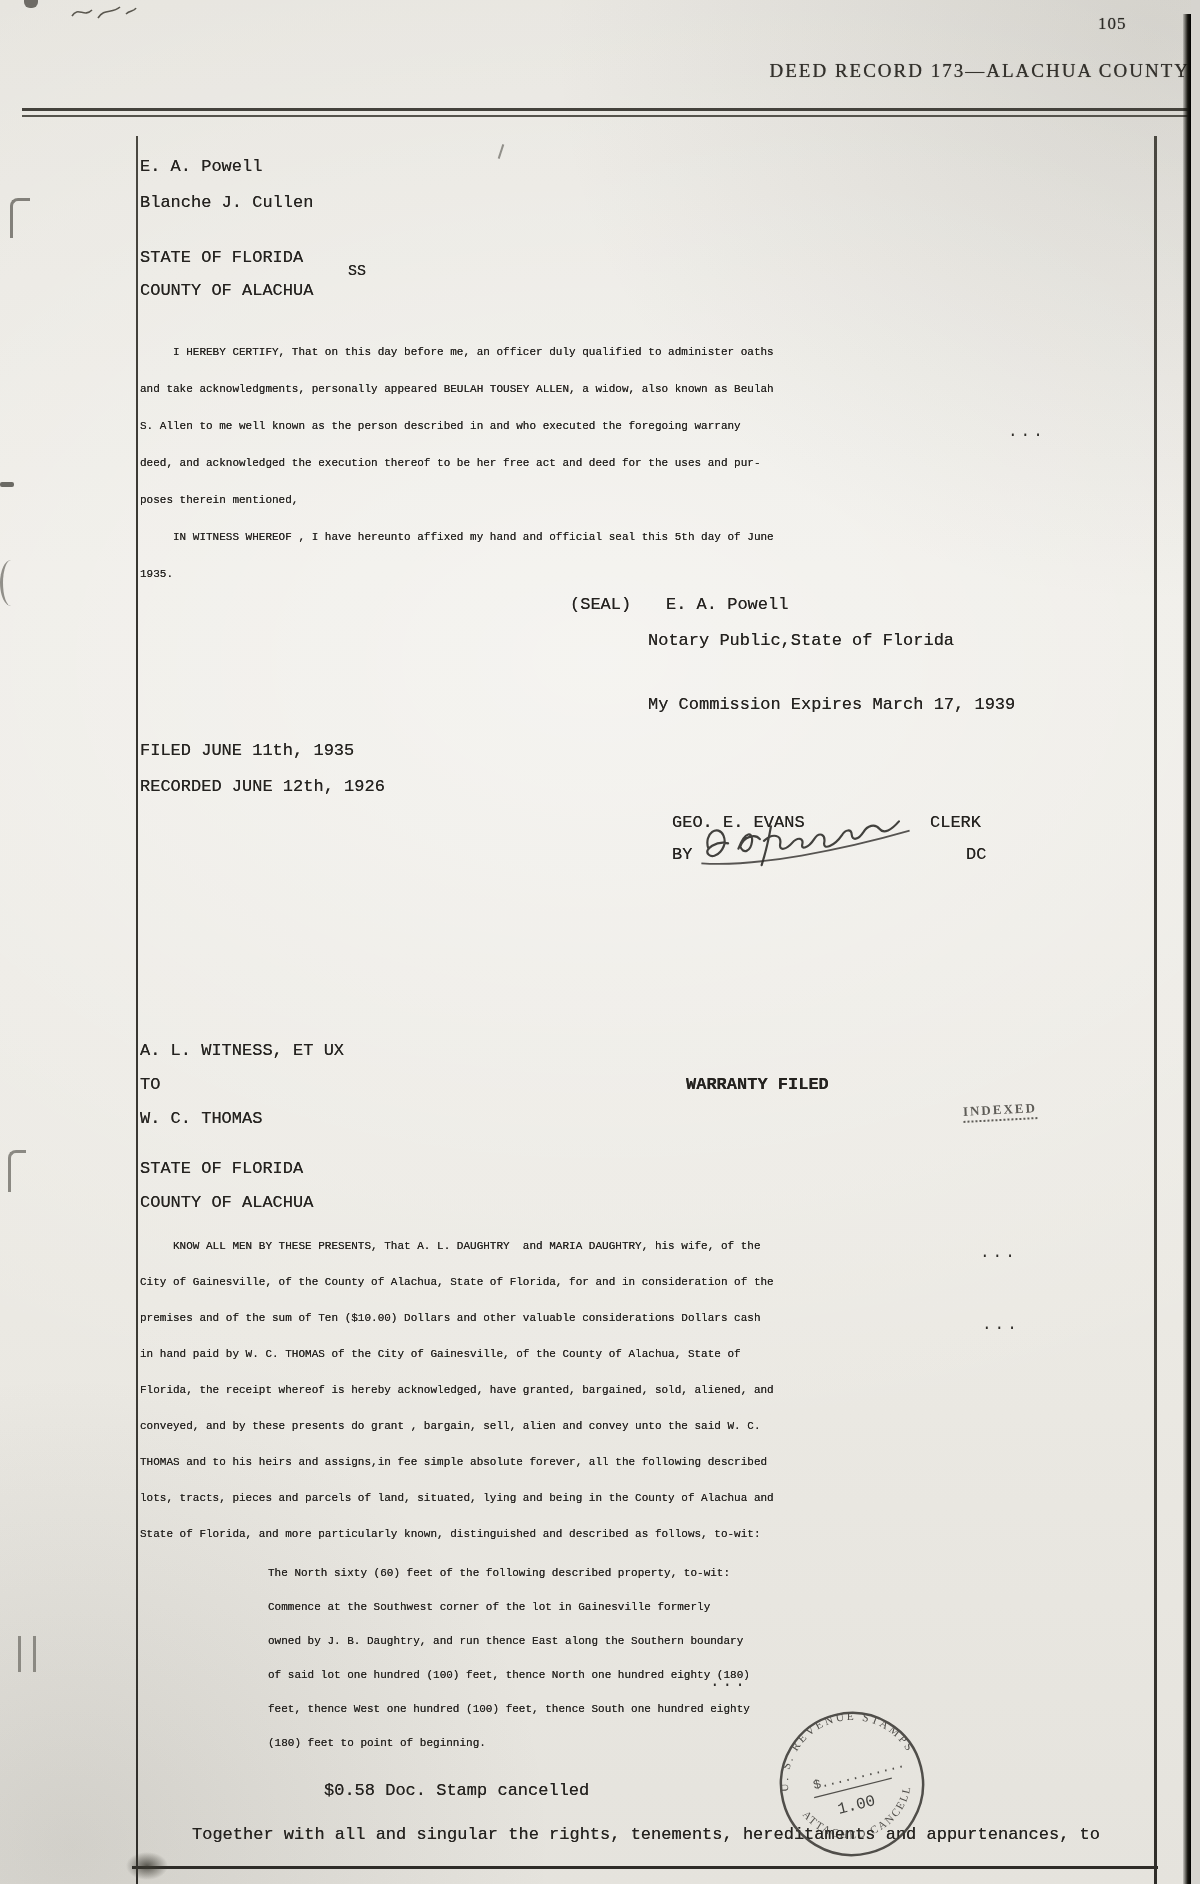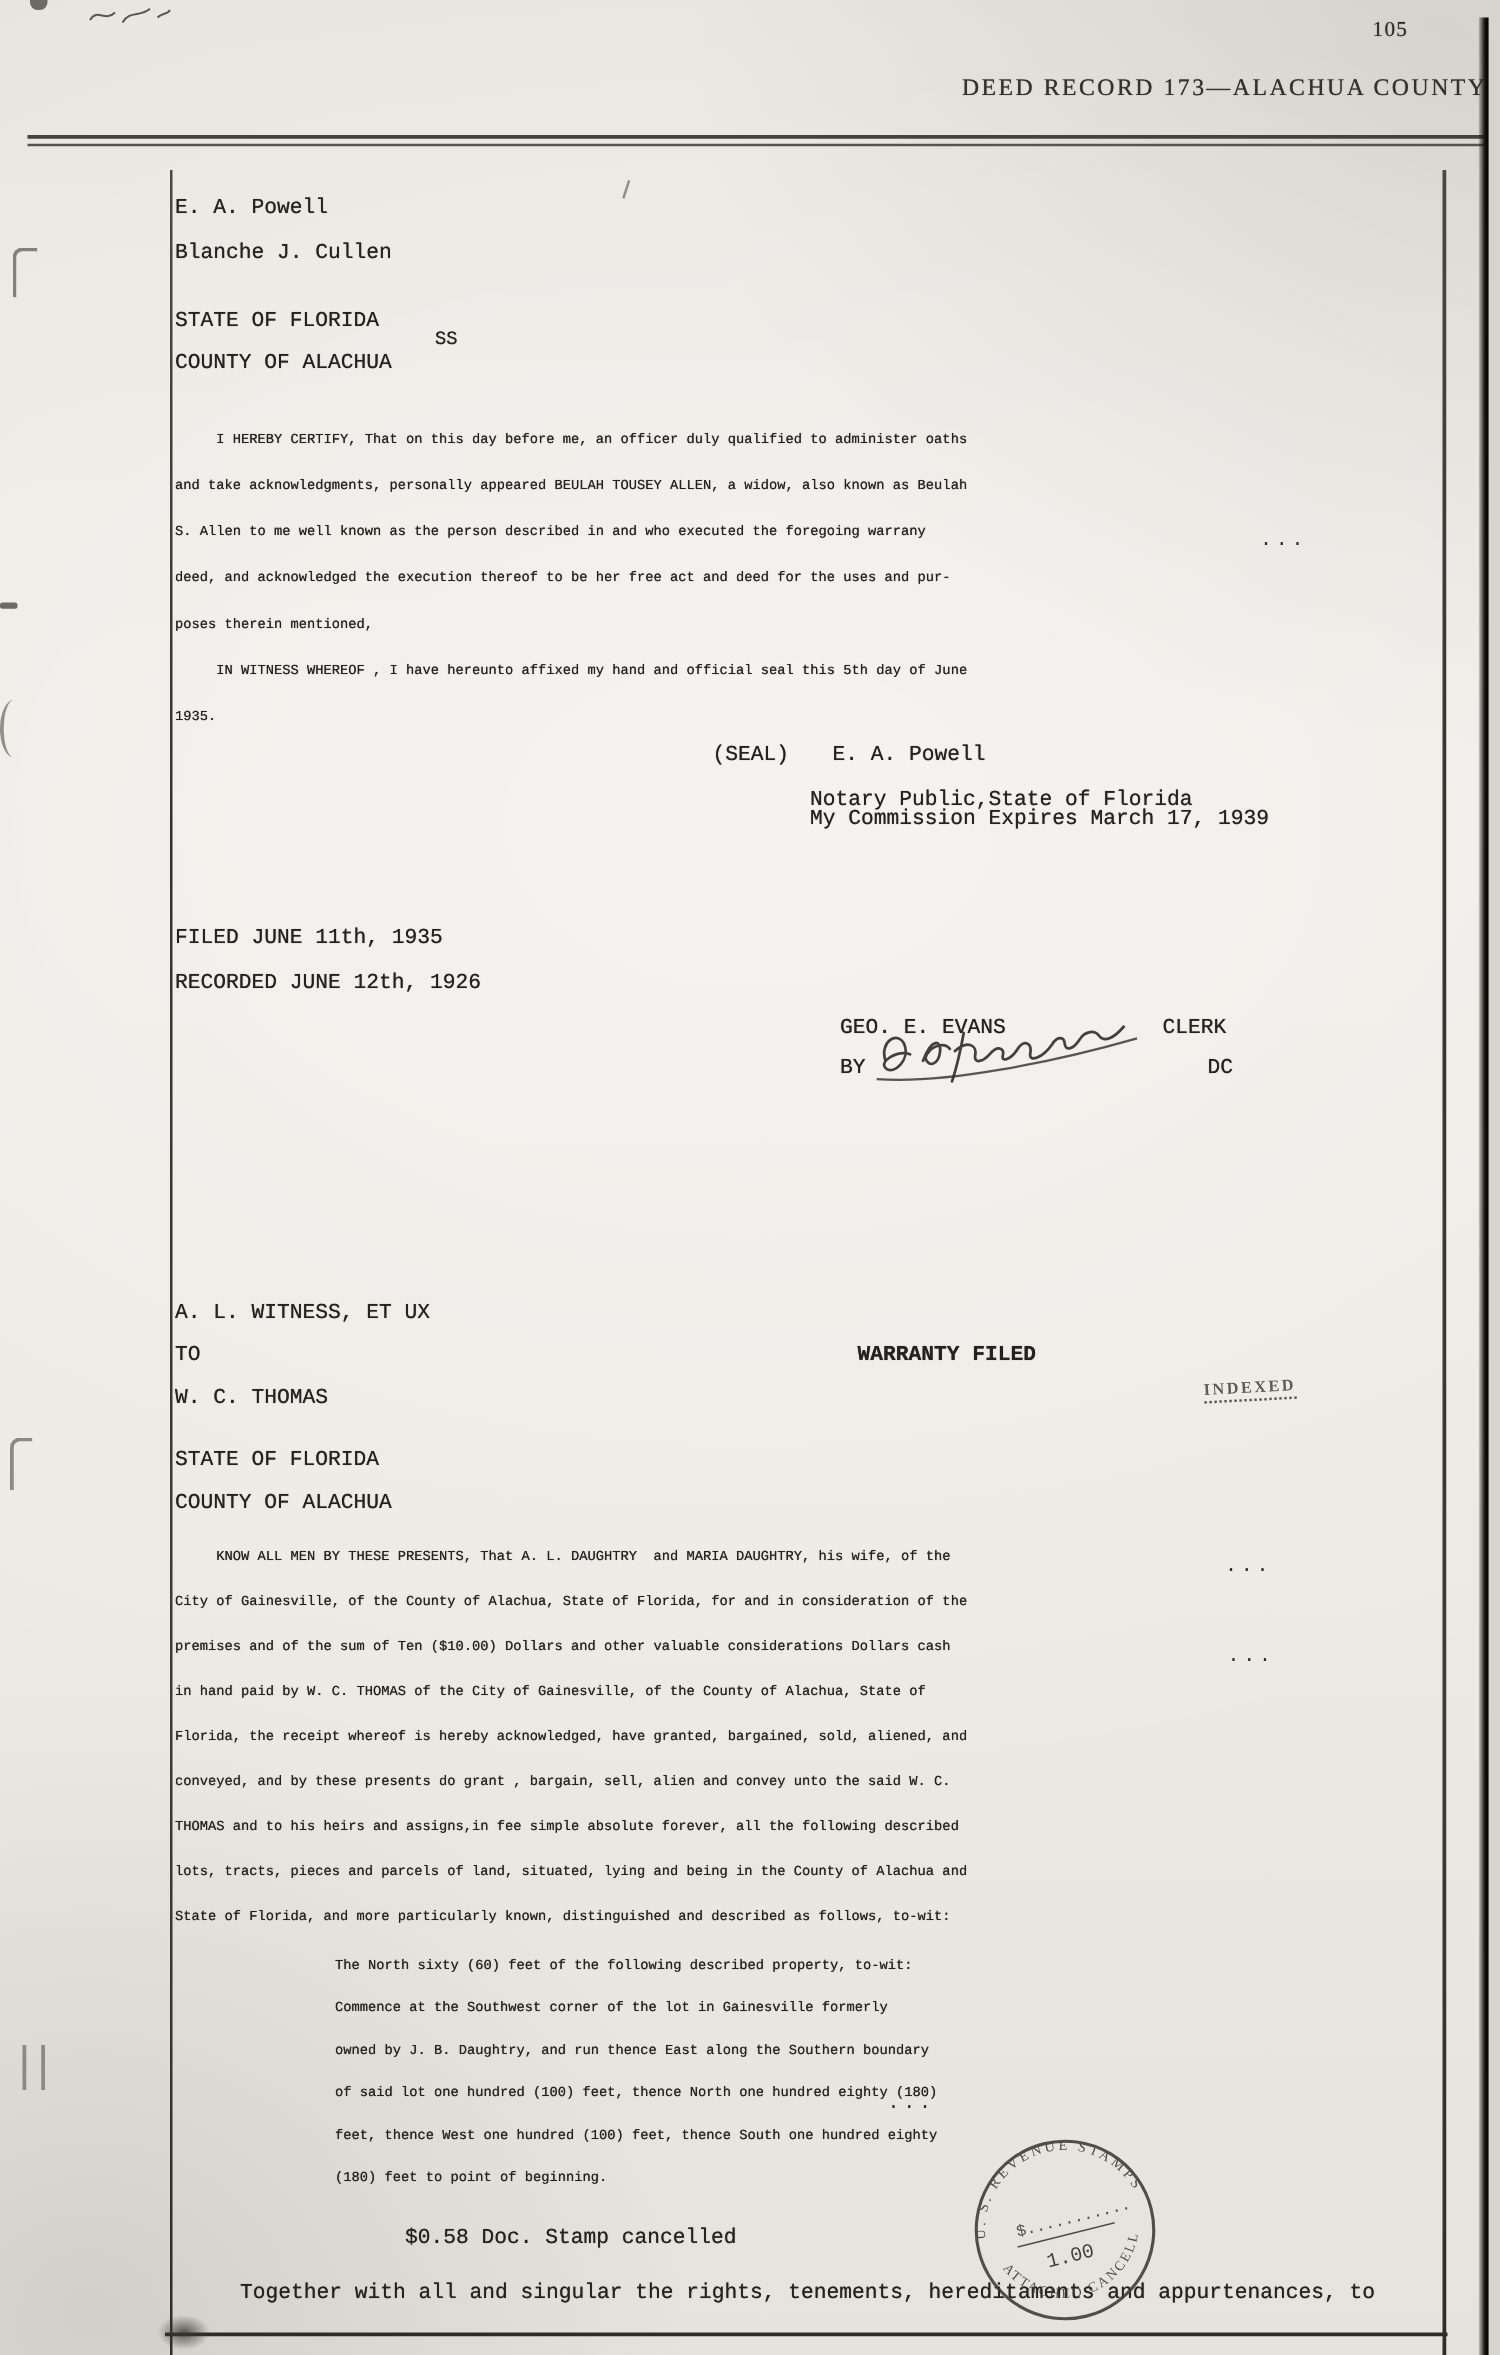--- a/index.html
+++ b/index.html
@@ -75,21 +75,21 @@
 <div class="line" style="left:140px;top:247px">STATE OF FLORIDA</div>
 <div class="line" style="left:348px;top:261px;font-size:15px">SS</div>
 <div class="line" style="left:140px;top:280px">COUNTY OF ALACHUA</div>
 
 <div class="para" style="left:140px;top:334px;line-height:37px;width:1020px"><div class="tline">     I HEREBY CERTIFY, That on this day before me, an officer duly qualified to administer oaths</div><div class="tline">and take acknowledgments, personally appeared BEULAH TOUSEY ALLEN, a widow, also known as Beulah</div><div class="tline">S. Allen to me well known as the person described in and who executed the foregoing warrany</div><div class="tline">deed, and acknowledged the execution thereof to be her free act and deed for the uses and pur-</div><div class="tline">poses therein mentioned,</div><div class="tline">     IN WITNESS WHEREOF , I have hereunto affixed my hand and official seal this 5th day of June</div><div class="tline">1935.</div></div>
 <div class="dots" style="left:1008px;top:428px">...</div>
 
 <div class="line" style="left:570px;top:594px">(SEAL)</div>
 <div class="line" style="left:666px;top:594px">E. A. Powell</div>
 <div class="line" style="left:648px;top:630px">Notary Public,State of Florida</div>
-<div class="line" style="left:648px;top:645px">My Commission Expires March 17, 1939</div>
+<div class="line" style="left:648px;top:694px">My Commission Expires March 17, 1939</div>
 
 <div class="line" style="left:140px;top:740px">FILED JUNE 11th, 1935</div>
 <div class="line" style="left:140px;top:776px">RECORDED JUNE 12th, 1926</div>
 <div class="line" style="left:672px;top:812px">GEO. E. EVANS</div>
 <div class="line" style="left:930px;top:812px">CLERK</div>
 <div class="line" style="left:672px;top:844px">BY</div>
 <div class="line" style="left:966px;top:844px">DC</div>
 
 <svg class="sig" width="222" height="72" viewBox="0 0 222 72">
   <path d="M14,38 C10,22 26,14 30,26 C34,38 20,50 14,44 C8,38 24,30 34,34 M44,40 C52,22 60,24 58,34 C56,44 48,46 46,38 C50,28 62,26 66,32 M78,20 C74,36 70,48 66,58 M70,34 C80,26 88,30 86,38 C84,46 92,44 98,38 C104,32 110,34 108,40 C106,46 114,44 120,36 C126,28 132,32 130,40 C128,48 140,44 148,34 C152,28 158,28 158,34 C158,40 164,40 170,32 C174,26 182,24 186,30 C190,36 198,32 206,24" stroke="#2f2d2a" stroke-width="2.2" fill="none" stroke-linecap="round" opacity="0.9"></path>

